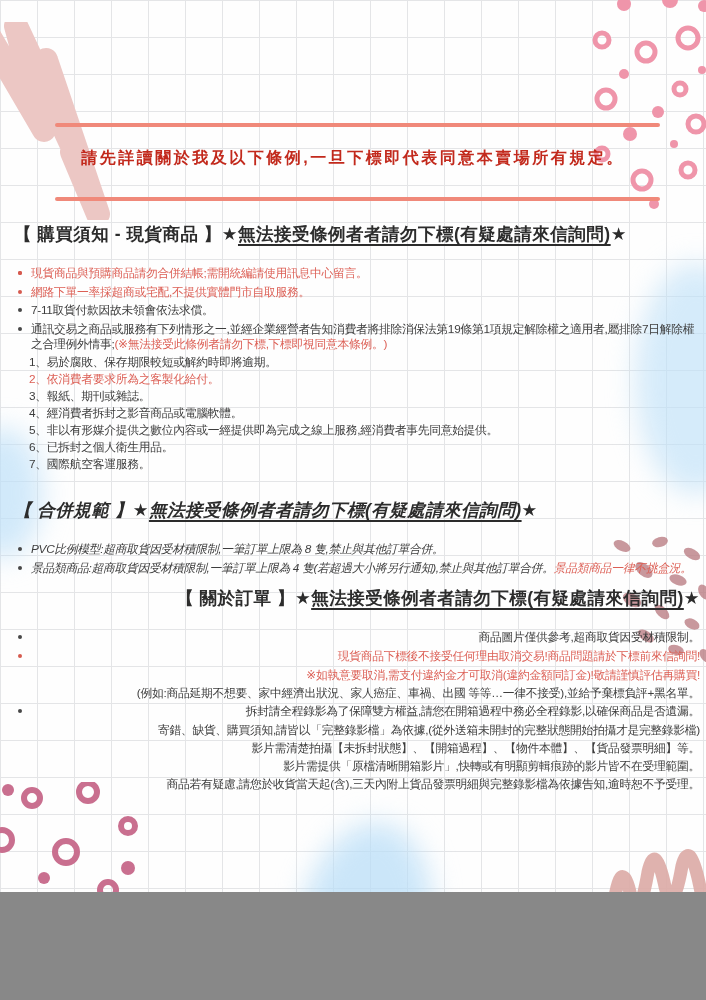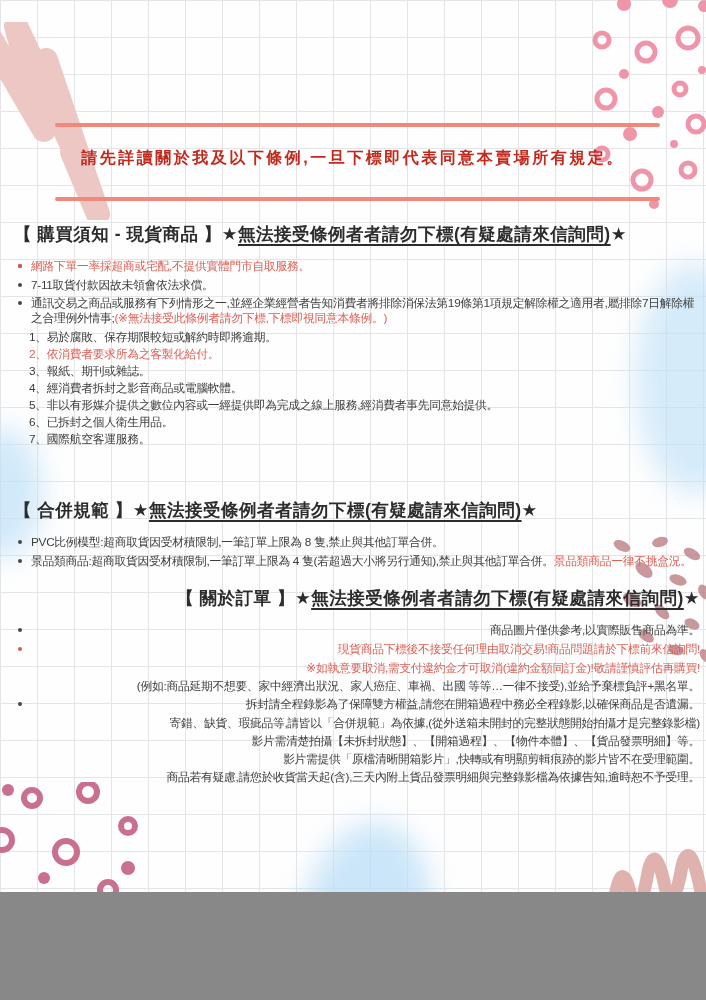--- a/index.html
+++ b/index.html
@@ -19,23 +19,23 @@
   #rule-top{top:123px;}
   #rule-bottom{top:197px;}
   
   #banner{
     position:absolute;top:148px;left:30px;right:30px;z-index:2;
     text-align:center;color:#c2291c;font-size:16px;font-weight:bold;letter-spacing:2.5px;
   }
   
   .section{position:absolute;left:14px;right:6px;z-index:2;color:#3d3d3d;}
   #sec1{top:222px;}
-  #sec2{top:498px;}
+  #sec2{top:498px;font-style:italic;}
   #sec3{top:586px;text-align:right;}
-  .sec-heading{margin:0 0 13px 0;font-size:17.5px;font-weight:600;color:#2c2c2c;letter-spacing:.5px;}
+  .sec-heading{margin:0 0 20px 0;font-size:17.5px;font-weight:600;color:#2c2c2c;letter-spacing:.5px;}
   .sec-heading .warn-underline{text-decoration:underline;text-decoration-thickness:2px;text-underline-offset:4px;}
   .items{font-size:11.8px;letter-spacing:-0.3px;line-height:15px;}
   .row{position:relative;padding-left:17px;margin:0 0 3.5px 0;}
   .row.sub{padding-left:15px;margin-bottom:2px;}
   .row.cont{padding-left:17px;margin-bottom:2.5px;}
   #sec1 .items .row:first-child{font-size:11.2px;}
   #sec3 .items{line-height:15.5px;}
   .dot{position:absolute;left:4px;top:5px;width:4px;height:4px;border-radius:50%;background:currentColor;}
   .dot.red{color:#d65a4f;}
   .dot.ink{color:#474747;}
@@ -132,21 +132,21 @@
   </svg>
 
   <div class="rule" id="rule-top"></div>
   <div id="banner">請先詳讀關於我及以下條例,一旦下標即代表同意本賣場所有規定。</div>
   <div class="rule" id="rule-bottom"></div>
 
   <section class="section" id="sec1">
       <h2 class="sec-heading"><span>【 購買須知 - 現貨商品 】</span><span class="star">★</span><span class="warn-underline">無法接受條例者者請勿下標(有疑處請來信詢問)</span><span class="star">★</span></h2>
       <div class="items">
         <div class="row bullet"><span class="dot red"></span></div>
-        <div class="row bullet"><span class="dot red"></span></div>
+        <div class="row bullet"><span class="dot red"></span><span class="seg red">現貨商品與預購商品請勿合併結帳;需開統編請使用訊息中心留言。</span></div>
         <div class="row bullet"><span class="dot red"></span><span class="seg red">網路下單一率採超商或宅配,不提供實體門市自取服務。</span></div>
         <div class="row bullet"><span class="dot ink"></span><span class="seg ink">7-11取貨付款因故未領會依法求償。</span></div>
         <div class="row bullet"><span class="dot ink"></span><span class="seg ink">通訊交易之商品或服務有下列情形之一,並經企業經營者告知消費者將排除消保法第19條第1項規定解除權之適用者,屬排除7日解除權之合理例外情事;</span><span class="seg red">(※無法接受此條例者請勿下標,下標即視同意本條例。)</span></div>
         <div class="row sub"><span class="seg ink">1、易於腐敗、保存期限較短或解約時即將逾期。</span></div>
         <div class="row sub"><span class="seg red">2、依消費者要求所為之客製化給付。</span></div>
         <div class="row sub"><span class="seg ink">3、報紙、期刊或雜誌。</span></div>
         <div class="row sub"><span class="seg ink">4、經消費者拆封之影音商品或電腦軟體。</span></div>
         <div class="row sub"><span class="seg ink">5、非以有形媒介提供之數位內容或一經提供即為完成之線上服務,經消費者事先同意始提供。</span></div>
         <div class="row sub"><span class="seg ink">6、已拆封之個人衛生用品。</span></div>
         <div class="row sub"><span class="seg ink">7、國際航空客運服務。</span></div>
@@ -155,26 +155,26 @@
   <section class="section" id="sec2">
       <h2 class="sec-heading"><span>【 合併規範 】</span><span class="star">★</span><span class="warn-underline">無法接受條例者者請勿下標(有疑處請來信詢問)</span><span class="star">★</span></h2>
       <div class="items">
         <div class="row bullet"><span class="dot ink"></span><span class="seg ink">PVC比例模型:超商取貨因受材積限制,一筆訂單上限為 8 隻,禁止與其他訂單合併。</span></div>
         <div class="row bullet"><span class="dot ink"></span><span class="seg ink">景品類商品:超商取貨因受材積限制,一筆訂單上限為 4 隻(若超過大小將另行通知),禁止與其他訂單合併。</span><span class="seg red">景品類商品一律不挑盒況。</span></div>
       </div>
     </section>
   <section class="section" id="sec3">
       <h2 class="sec-heading"><span>【 關於訂單 】</span><span class="star">★</span><span class="warn-underline">無法接受條例者者請勿下標(有疑處請來信詢問)</span><span class="star">★</span></h2>
       <div class="items">
-        <div class="row bullet"><span class="dot ink"></span><span class="seg ink">商品圖片僅供參考,以實際販售商品為準。</span></div>
+        <div class="row bullet"><span class="dot ink"></span><span class="seg ink">商品圖片僅供參考,超商取貨因受材積限制。</span></div>
         <div class="row bullet"><span class="dot red"></span><span class="seg red">現貨商品下標後不接受任何理由取消交易!商品問題請於下標前來信詢問!</span></div>
         <div class="row cont"><span class="seg red">※如執意要取消,需支付違約金才可取消(違約金額同訂金)!敬請謹慎評估再購買!</span></div>
         <div class="row cont"><span class="seg ink">(例如:商品延期不想要、家中經濟出狀況、家人癌症、車禍、出國 等等…一律不接受),並給予棄標負評+黑名單。</span></div>
         <div class="row bullet"><span class="dot ink"></span><span class="seg ink">拆封請全程錄影為了保障雙方權益,請您在開箱過程中務必全程錄影,以確保商品是否遺漏。</span></div>
-        <div class="row cont"><span class="seg ink">寄錯、缺貨、瑕疵品等,請皆以「合併規範」為依據,(從外送箱未開封的完整狀態開始拍攝才是完整錄影檔)</span></div>
+        <div class="row cont"><span class="seg ink">寄錯、缺貨、購買須知,請皆以「完整錄影檔」為依據,(從外送箱未開封的完整狀態開始拍攝才是完整錄影檔)</span></div>
         <div class="row cont"><span class="seg ink">影片需清楚拍攝【未拆封狀態】、【開箱過程】、【物件本體】、【貨品發票明細】等。</span></div>
         <div class="row cont"><span class="seg ink">影片需提供「原檔清晰開箱影片」,快轉或有明顯剪輯痕跡的影片皆不在受理範圍。</span></div>
         <div class="row cont"><span class="seg ink">商品若有疑慮,請您於收貨當天起(含),三天內附上貨品發票明細與完整錄影檔為依據告知,逾時恕不予受理。</span></div>
       </div>
     </section>
 
   <div id="logo">
     <span class="cjk">豬帽子</span><span class="latin">Boarhat</span>
   </div>
 

